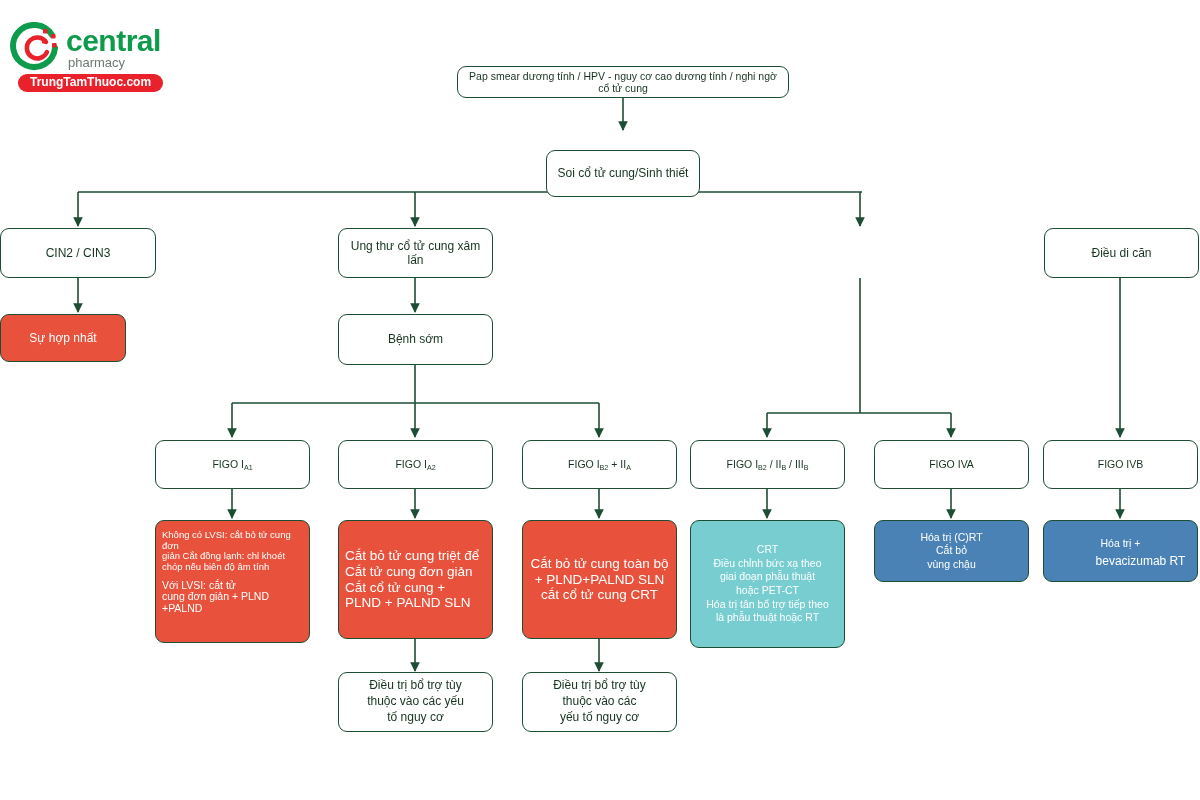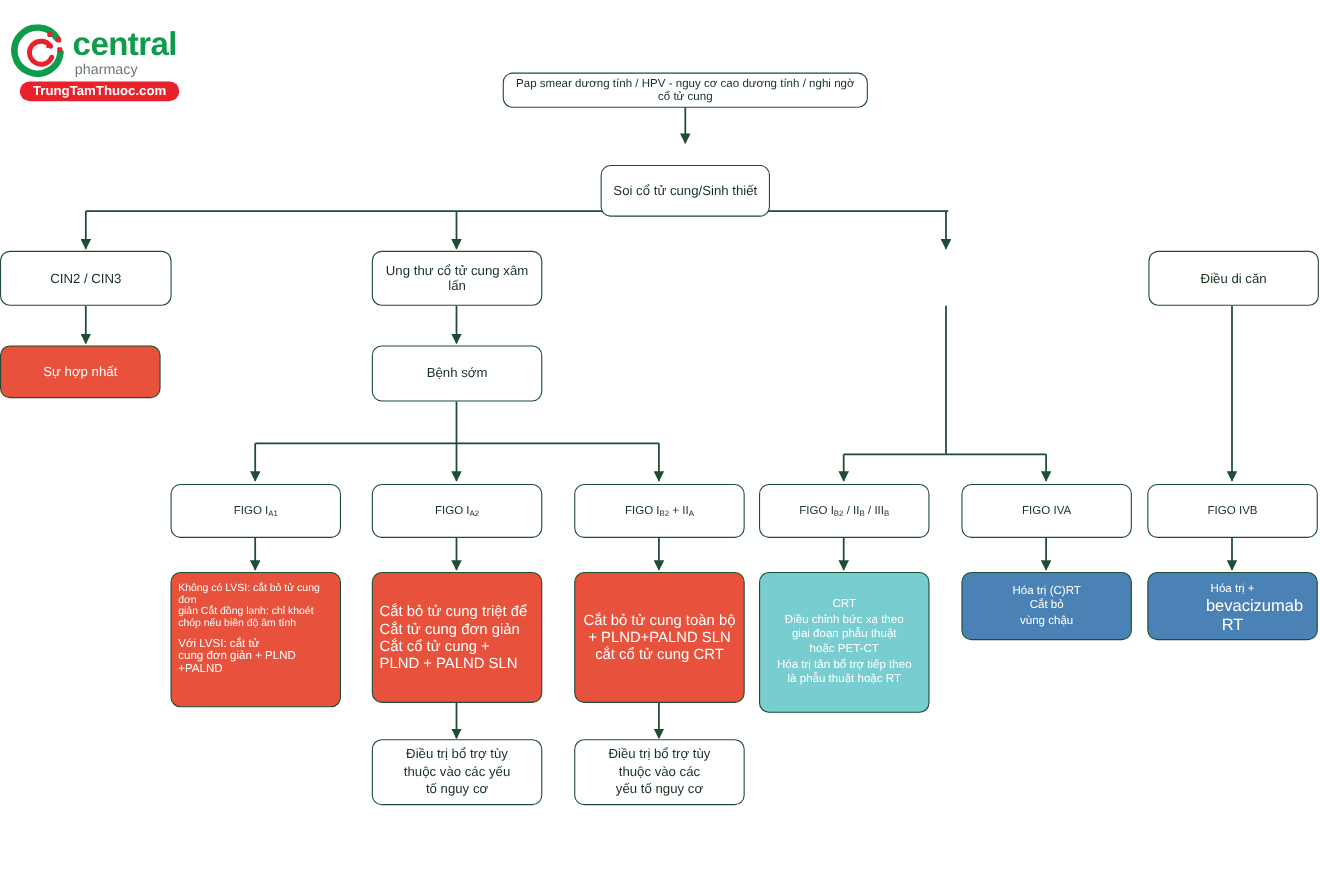--- a/index.html
+++ b/index.html
@@ -108,21 +108,21 @@
   .node.blue {
     background: #4a82b5;
     border-color: #1d4d33;
     color: #ffffff;
   }
 
   .fs-sm  { font-size: 9.5px; }
   .fs-md  { font-size: 10.5px; }
   .fs-lg  { font-size: 12px; }
   .fs-xl  { font-size: 13.5px; }
-  .fs-xxl { font-size: 15px; margin-left: 40px; }
+  .fs-xxl { font-size: 12px; margin-left: 40px; }
 
   .align-left { text-align: left; }
   .lh-tight { line-height: 1.12; }
   sub { font-size: 0.68em; vertical-align: baseline; position: relative; top: 0.28em; }
 </style>
 </head>
 <body>
 
 <div id="logo">
   <svg class="logo-mark" viewBox="0 0 52 52">
@@ -201,21 +201,21 @@
   <div class="node fs-lg" style="left:0px; top:228px; width:156px; height:50px;">
     <span class="txt">CIN2 / CIN3</span>
   </div>
   <div class="node fs-lg" style="left:338px; top:228px; width:155px; height:50px;align-items:center;">
     <span class="txt">Ung thư cổ tử cung xâm lấn</span>
   </div>
   <div class="node fs-lg" style="left:1044px; top:228px; width:155px; height:50px;">
     <span class="txt">Điều di căn</span>
   </div>
 
-  <div class="node red fs-lg" style="left:0px; top:314px; width:146px; height:48px;">
+  <div class="node red fs-lg" style="left:0px; top:314px; width:126px; height:48px;">
     <span class="txt">Sự hợp nhất</span>
   </div>
   <div class="node fs-lg" style="left:338px; top:314px; width:155px; height:51px;">
     <span class="txt">Bệnh sớm</span>
   </div>
 
   <div class="node fs-md" style="left:155px; top:440px; width:155px; height:49px;">
     <span class="txt"><span>FIGO I</span><sub>A1</sub></span>
   </div>
   <div class="node fs-md" style="left:338px; top:440px; width:155px; height:49px;">

